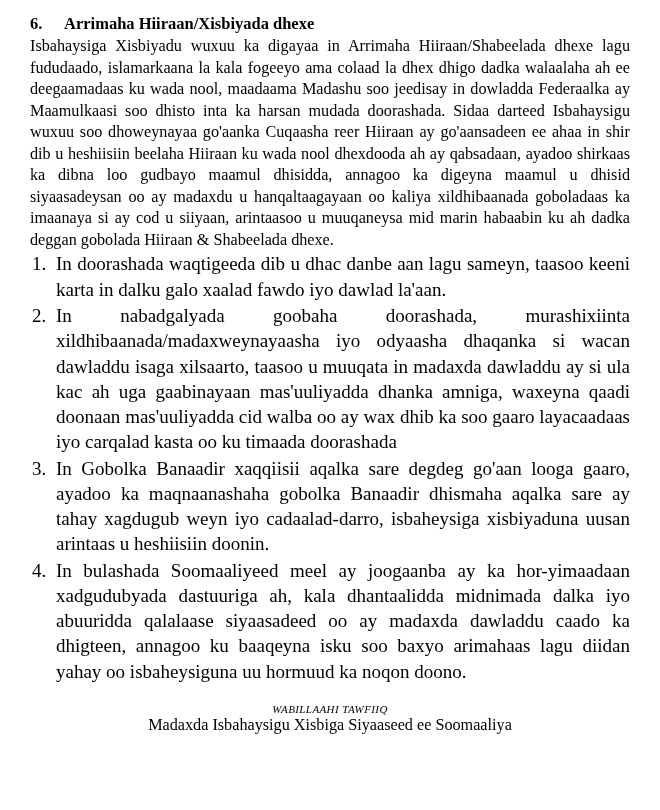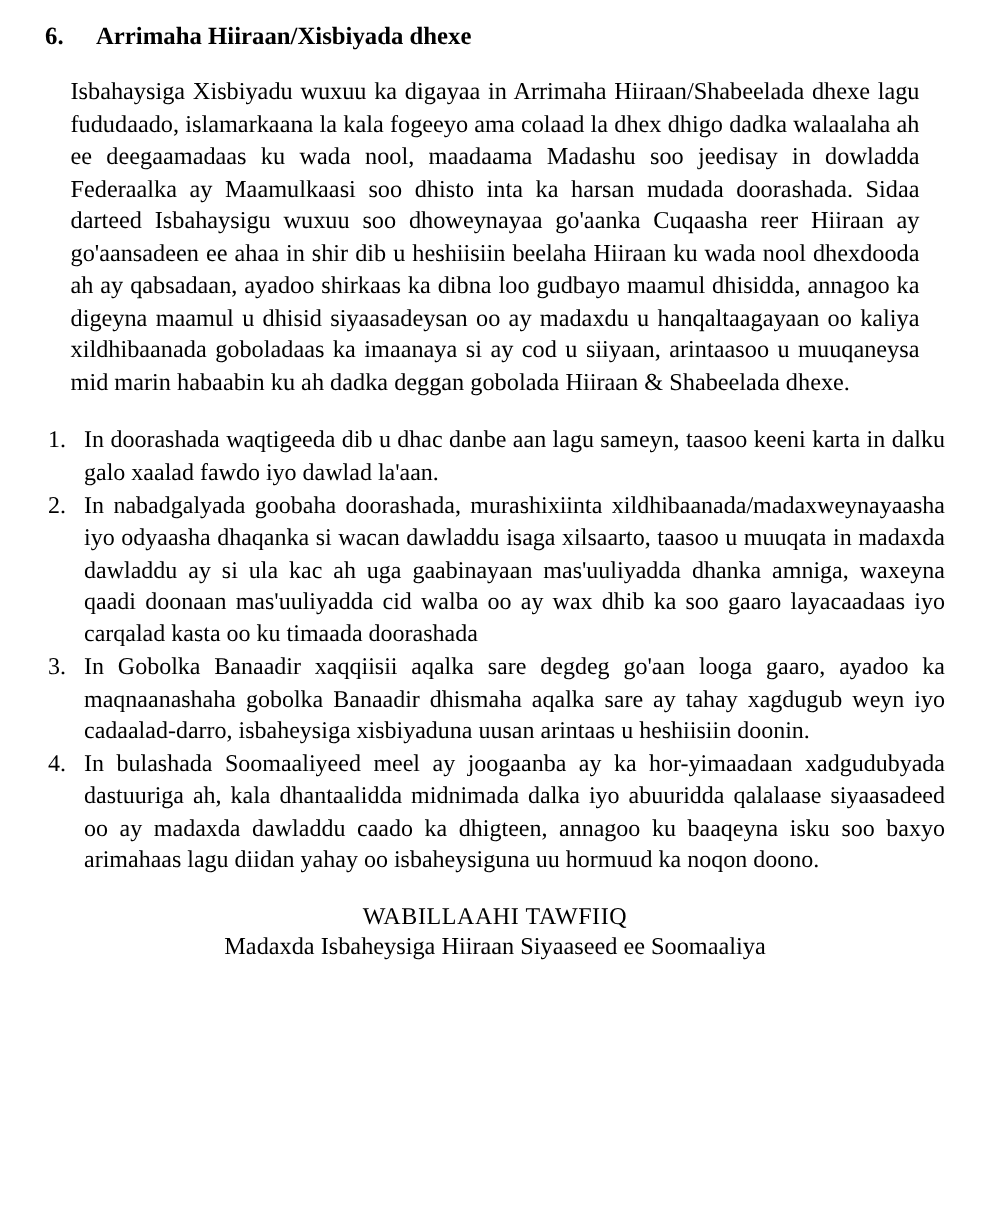--- a/index.html
+++ b/index.html
@@ -29,21 +29,21 @@
     align-items: baseline;
   }
   .section-heading .num {
     width: 34px;
     flex: 0 0 34px;
   }
   .section-heading .htext {
     flex: 1;
   }
   p.body-par {
-    margin: 17px;
+    margin: 0;
     font-size: 16.2px;
     line-height: 1.33;
     text-align: justify;
     text-justify: inter-word;
     hyphens: none;
   }
   .subheading {
     font-weight: bold;
     font-size: 16.5px;
     margin: 13px 0 2px 0;
@@ -51,41 +51,42 @@
   ol.demands {
     list-style: none;
     margin: 0;
     padding: 0;
     counter-reset: dem;
   }
   ol.demands > li {
     counter-increment: dem;
     position: relative;
     padding-left: 26px;
-    font-size: 16px;
+    font-size: 19px;
     line-height: 1.33;
     text-align: justify;
     text-justify: inter-word;
     margin-bottom: 1px;
   }
   ol.demands > li::before {
     content: counter(dem) ".";
     position: absolute;
     left: 2px;
     top: 0;
     width: 20px;
     text-align: left;
   }
   .closing {
     margin-top: 19px;
     text-align: center;
   }
   .closing .line1 {
-    font-size: 16px;
+    font-size: 11px;
     letter-spacing: 0.4px;
+    font-style: italic;
   }
   .closing .line2 {
     font-size: 16.2px;
     margin-top: 1px;
   }
 </style>
 </head>
 <body>
 
 <div class="page">
@@ -100,16 +101,16 @@
 
   <ol class="demands">
     <li>In doorashada waqtigeeda dib u dhac danbe aan lagu sameyn, taasoo keeni karta in dalku galo xaalad fawdo iyo dawlad la'aan.</li>
     <li>In nabadgalyada goobaha doorashada, murashixiinta xildhibaanada/madaxweynayaasha iyo odyaasha dhaqanka si wacan dawladdu isaga xilsaarto, taasoo u muuqata in madaxda dawladdu ay si ula kac ah uga gaabinayaan mas'uuliyadda dhanka amniga, waxeyna qaadi doonaan mas'uuliyadda cid walba oo ay wax dhib ka soo gaaro layacaadaas iyo carqalad kasta oo ku timaada doorashada</li>
     <li>In Gobolka Banaadir xaqqiisii aqalka sare degdeg go'aan looga gaaro, ayadoo ka maqnaanashaha gobolka Banaadir dhismaha aqalka sare ay tahay xagdugub weyn iyo cadaalad-darro, isbaheysiga xisbiyaduna uusan arintaas u heshiisiin doonin.</li>
     <li>In bulashada Soomaaliyeed meel ay joogaanba ay ka hor-yimaadaan xadgudubyada dastuuriga ah, kala dhantaalidda midnimada dalka iyo abuuridda qalalaase siyaasadeed oo ay madaxda dawladdu caado ka dhigteen, annagoo ku baaqeyna isku soo baxyo arimahaas lagu diidan yahay oo isbaheysiguna uu hormuud ka noqon doono.</li>
   </ol>
 
   <div class="closing">
     <div class="line1">WABILLAAHI TAWFIIQ</div>
-    <div class="line2">Madaxda Isbaheysiga Hiiraan Siyaaseed ee Soomaaliya</div>
+    <div class="line2">Madaxda Isbahaysigu Xisbiga Siyaaseed ee Soomaaliya</div>
   </div>
 
 </div>
 
 </body></html>

